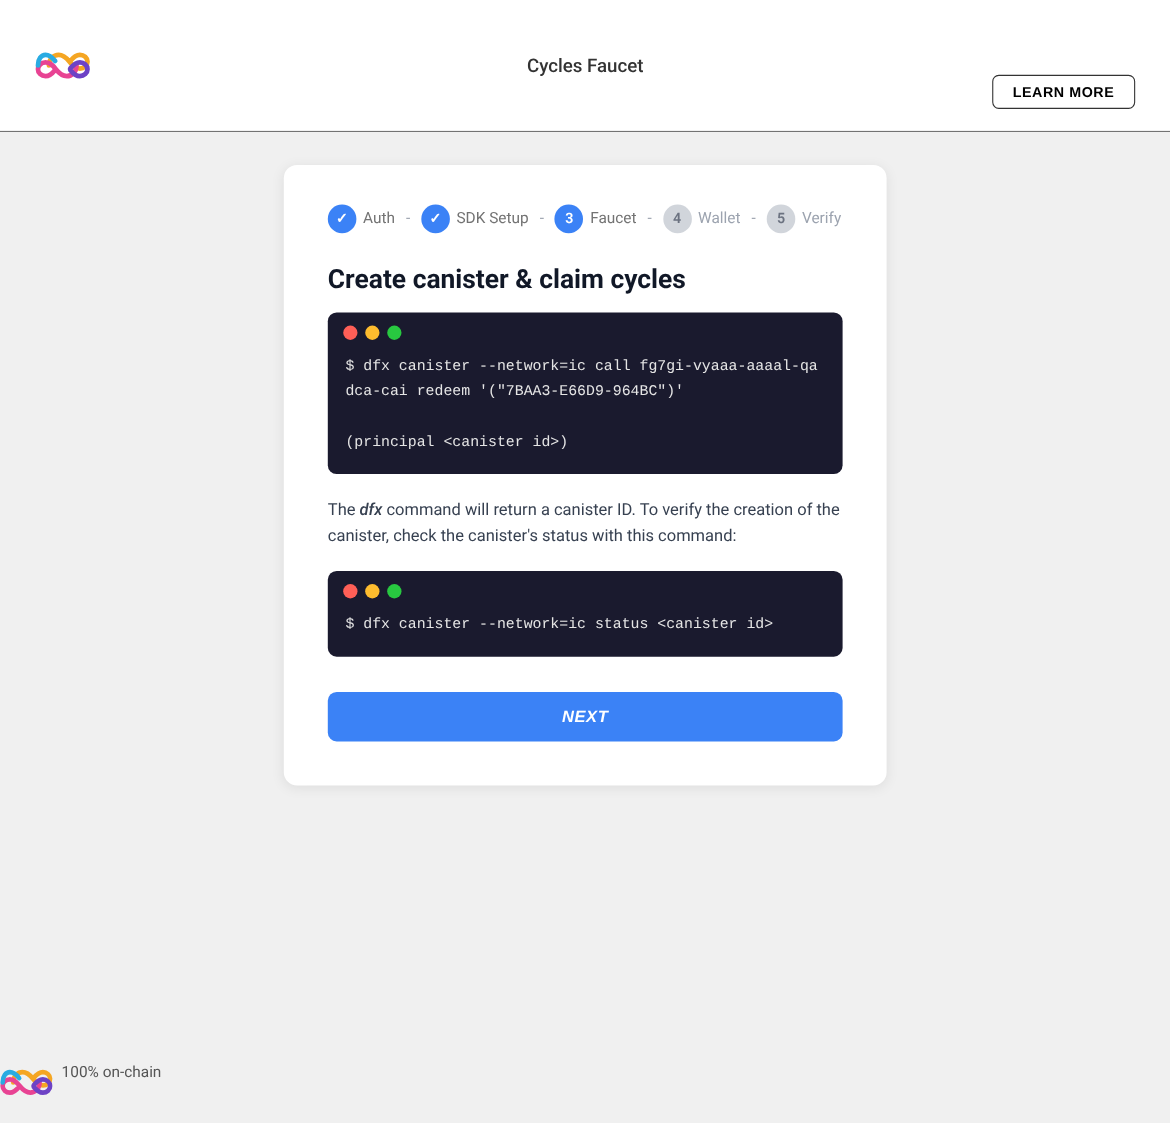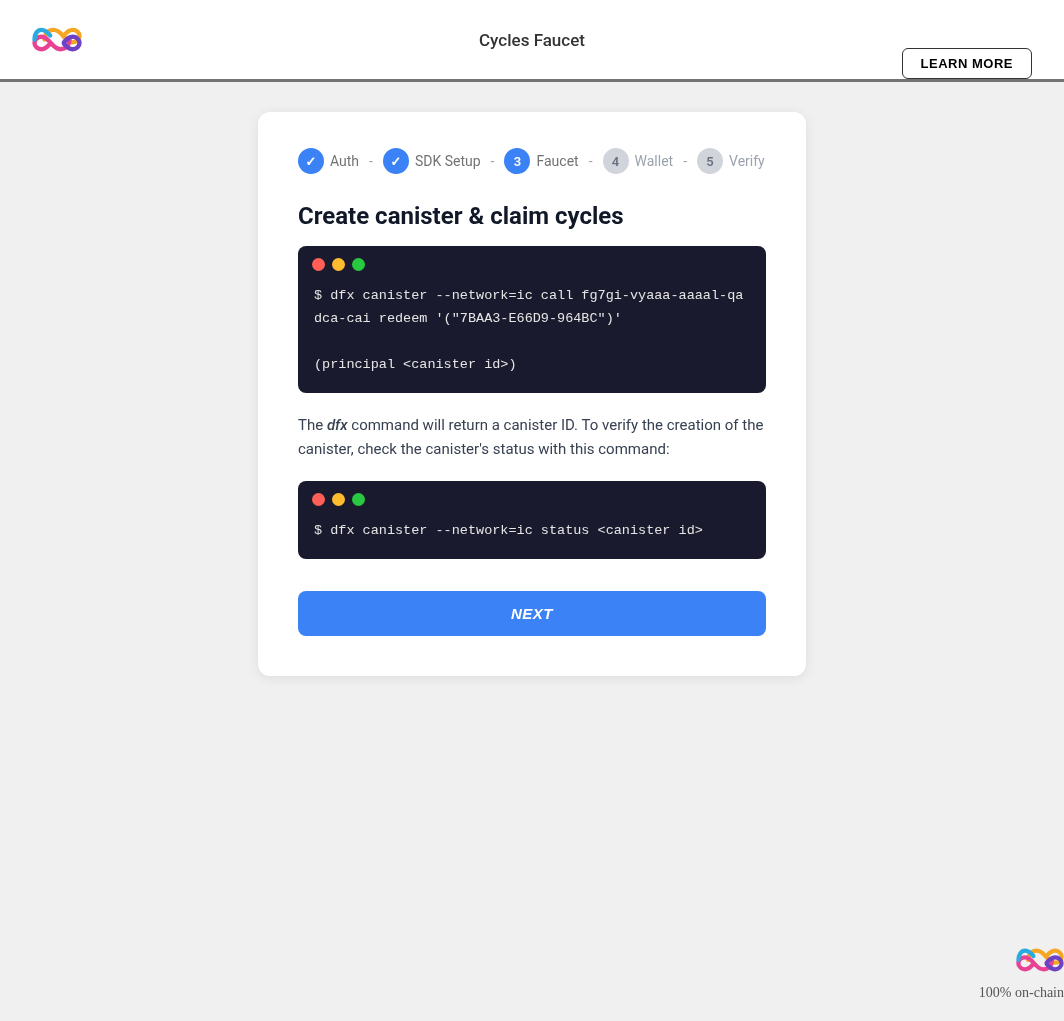--- a/index.html
+++ b/index.html
@@ -9,23 +9,23 @@
       min-height: 1021px;
       display: flex;
       flex-direction: column;
     }
 
     
     .header {
       display: flex;
       align-items: center;
       justify-content: space-between;
-      padding: 0 32px;
+      padding: 20px 32px;
       background: #fff;
-      border-bottom: 3px solid #737373;
+      border-bottom: 1px solid #737373;
     }
     .header-logo {
       display: flex;
       align-items: center;
     }
     .header-title {
       font-size: 17px;
       font-weight: 500;
       color: #333;
       position: absolute;
@@ -180,25 +180,24 @@
       font-weight: 600;
       cursor: pointer;
       letter-spacing: 0.5px;
       margin-top: 12px;
       font-style: italic;
     }
 
     
     .footer {
       display: flex;
-      flex-direction: column;
-      align-items: flex-end;
+      flex-direction: row;
+      align-items: flex-start;
       padding: 24px 0 20px;
       gap: 8px;
-      font-family: Liberation Serif, serif;
     }
     .footer-text {
       font-size: 14px;
       color: #555;
     }
   </style>
 </head>
 <body>
 
 <header class="header">

